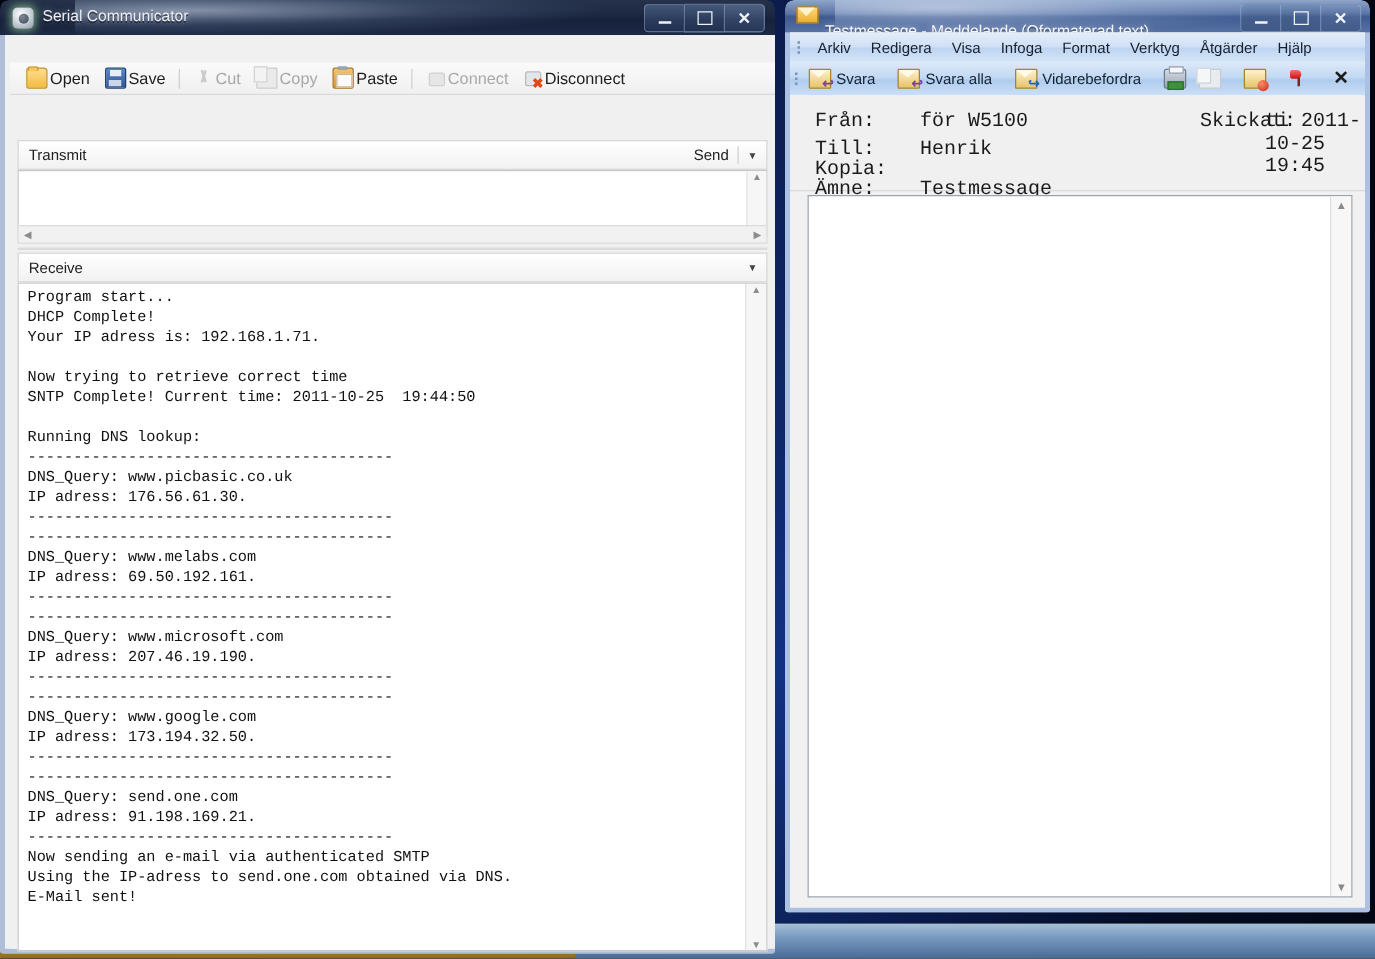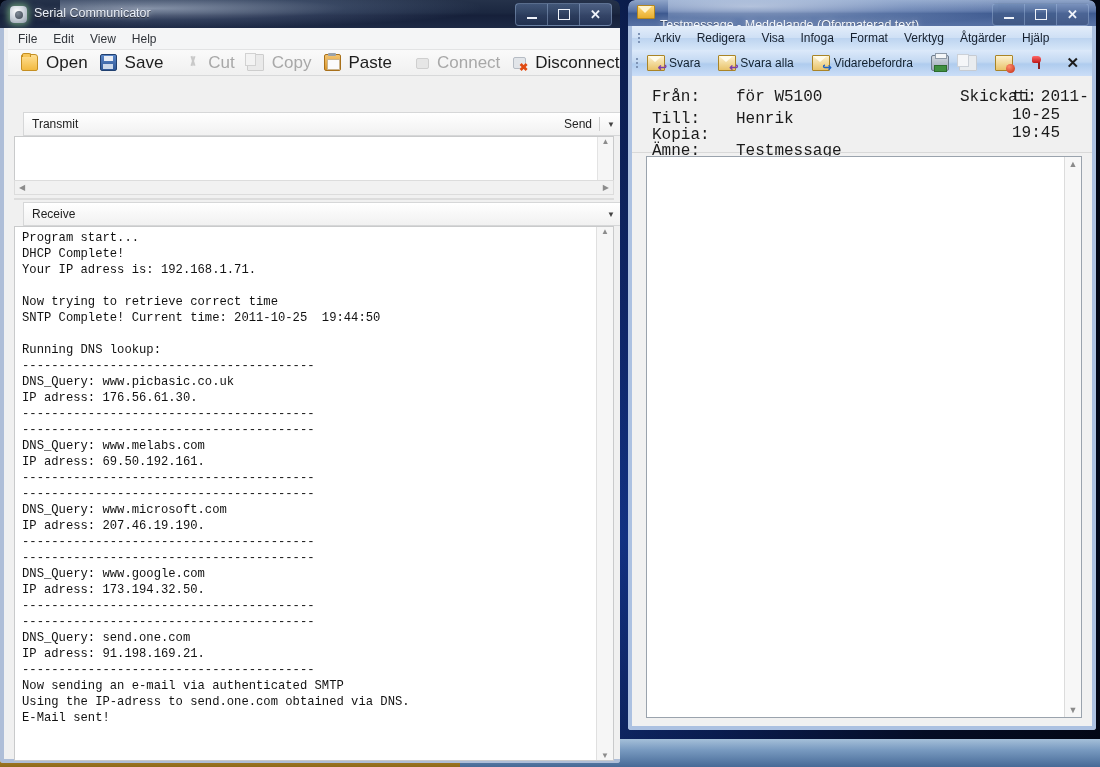--- a/index.html
+++ b/index.html
@@ -86,21 +86,21 @@
     border-bottom:1px solid #e2e3e4;box-sizing:border-box;
   }
   .menu-item{color:#30343a;font-size:12px;}
 
   #serial-toolbar{
     position:absolute;left:0;top:22px;width:612px;height:26px;
     background:linear-gradient(180deg,#fafafa,#f0f0f0);
     display:flex;align-items:center;gap:2px;padding-left:8px;box-sizing:border-box;
     border-bottom:1px solid #d8d9da;
   }
-  .tb-btn{display:flex;align-items:center;gap:8px;padding:2px 5px;font-size:17px;color:#1d1d1d;white-space:nowrap;}
+  .tb-btn{display:flex;align-items:center;gap:2px;padding:2px 5px;font-size:13px;color:#1d1d1d;white-space:nowrap;}
   .tb-btn.disabled{color:#a8a8a8;}
   .tb-sep{width:1px;height:16px;background:#cfcfcf;margin:0 4px;}
   .ic{width:15px;height:15px;display:inline-block;position:relative;flex:none;}
   
   .ic-folder{background:linear-gradient(180deg,#ffdf92,#f2ba41);border:1px solid #c58f22;border-radius:2px 3px 2px 2px;}
   .ic-folder:before{content:"";position:absolute;left:0;top:-2px;width:7px;height:3px;background:#f6c65a;border:1px solid #c58f22;border-bottom:none;border-radius:2px 2px 0 0;}
   
   .ic-floppy{background:linear-gradient(180deg,#5a86c8,#2f5795);border:1px solid #204070;border-radius:2px;}
   .ic-floppy:before{content:"";position:absolute;left:3px;top:1px;width:9px;height:5px;background:#e9eef6;}
   .ic-floppy:after{content:"";position:absolute;left:2.5px;bottom:1px;width:10px;height:5px;background:#cbd8ea;}
@@ -121,21 +121,21 @@
   .ic-plug:before{content:"";position:absolute;left:2px;top:3px;width:11px;height:9px;background:#e6e6e6;border:1px solid #cfcfcf;border-radius:2px;}
   
   .ic-disconnect{background:transparent;}
   .ic-disconnect:before{content:"";position:absolute;left:1px;top:2px;width:11px;height:10px;background:#e2e5e9;border:1px solid #b6bcc4;border-radius:2px;}
   .ic-disconnect:after{content:"✖";position:absolute;right:-1px;bottom:-3px;color:#e04a12;font-size:11px;line-height:1;font-weight:bold;text-shadow:0 0 1px #fff;}
 
   .pane-header{
     position:absolute;left:6px;width:600px;height:24px;
     background:linear-gradient(180deg,#ffffff,#f1f1f1);
     border:1px solid #d6d7d8;box-sizing:border-box;
-    display:flex;align-items:center;margin-left:9px;
+    display:flex;align-items:center;
   }
   .pane-header .ph-label{margin-left:8px;color:#222;font-size:12px;}
   .pane-header .ph-right{margin-left:auto;display:flex;align-items:center;}
   .ph-send{color:#222;font-size:12px;padding-right:7px;}
   .ph-vsep{width:1px;height:14px;background:#cfcfcf;}
   .ph-arrow{width:22px;display:flex;align-items:center;justify-content:center;color:#444;font-size:8px;}
 
   #transmit-header{top:84px;}
   #transmit-area{
     position:absolute;left:6px;top:108px;width:600px;height:52px;
@@ -281,26 +281,20 @@
         </div>
       <div class="wbtn close">
           <span class="glyph-close">✕</span>
         </div>
     </div>
   </div>
 
   <div id="serial-body">
     <div id="serial-inner">
 
-      <div id="serial-menubar">
-        <span class="menu-item">File</span>
-        <span class="menu-item">Edit</span>
-        <span class="menu-item">View</span>
-        <span class="menu-item">Help</span>
-      </div>
 
       <div id="serial-toolbar">
         <div class="tb-btn">
           <span class="ic ic-folder"></span>
           <span>Open</span>
         </div>
         <div class="tb-btn">
           <span class="ic ic-floppy"></span>
           <span>Save</span>
         </div>

